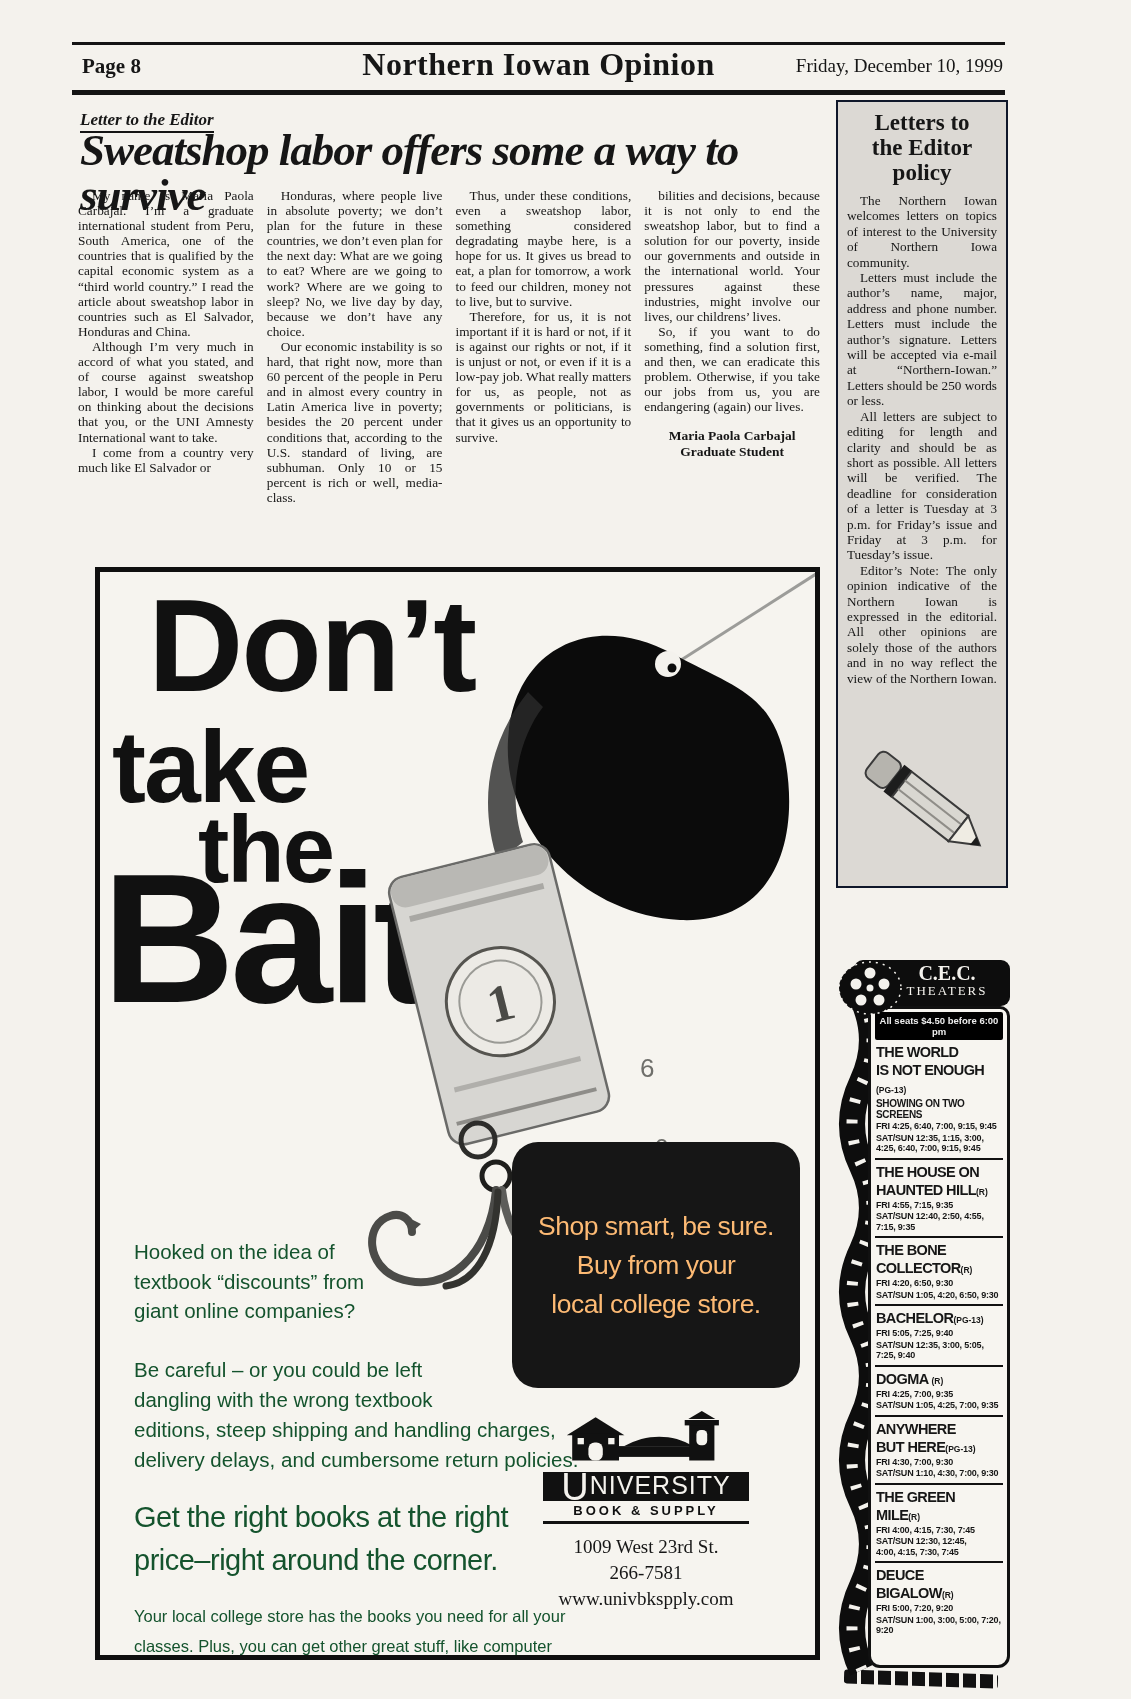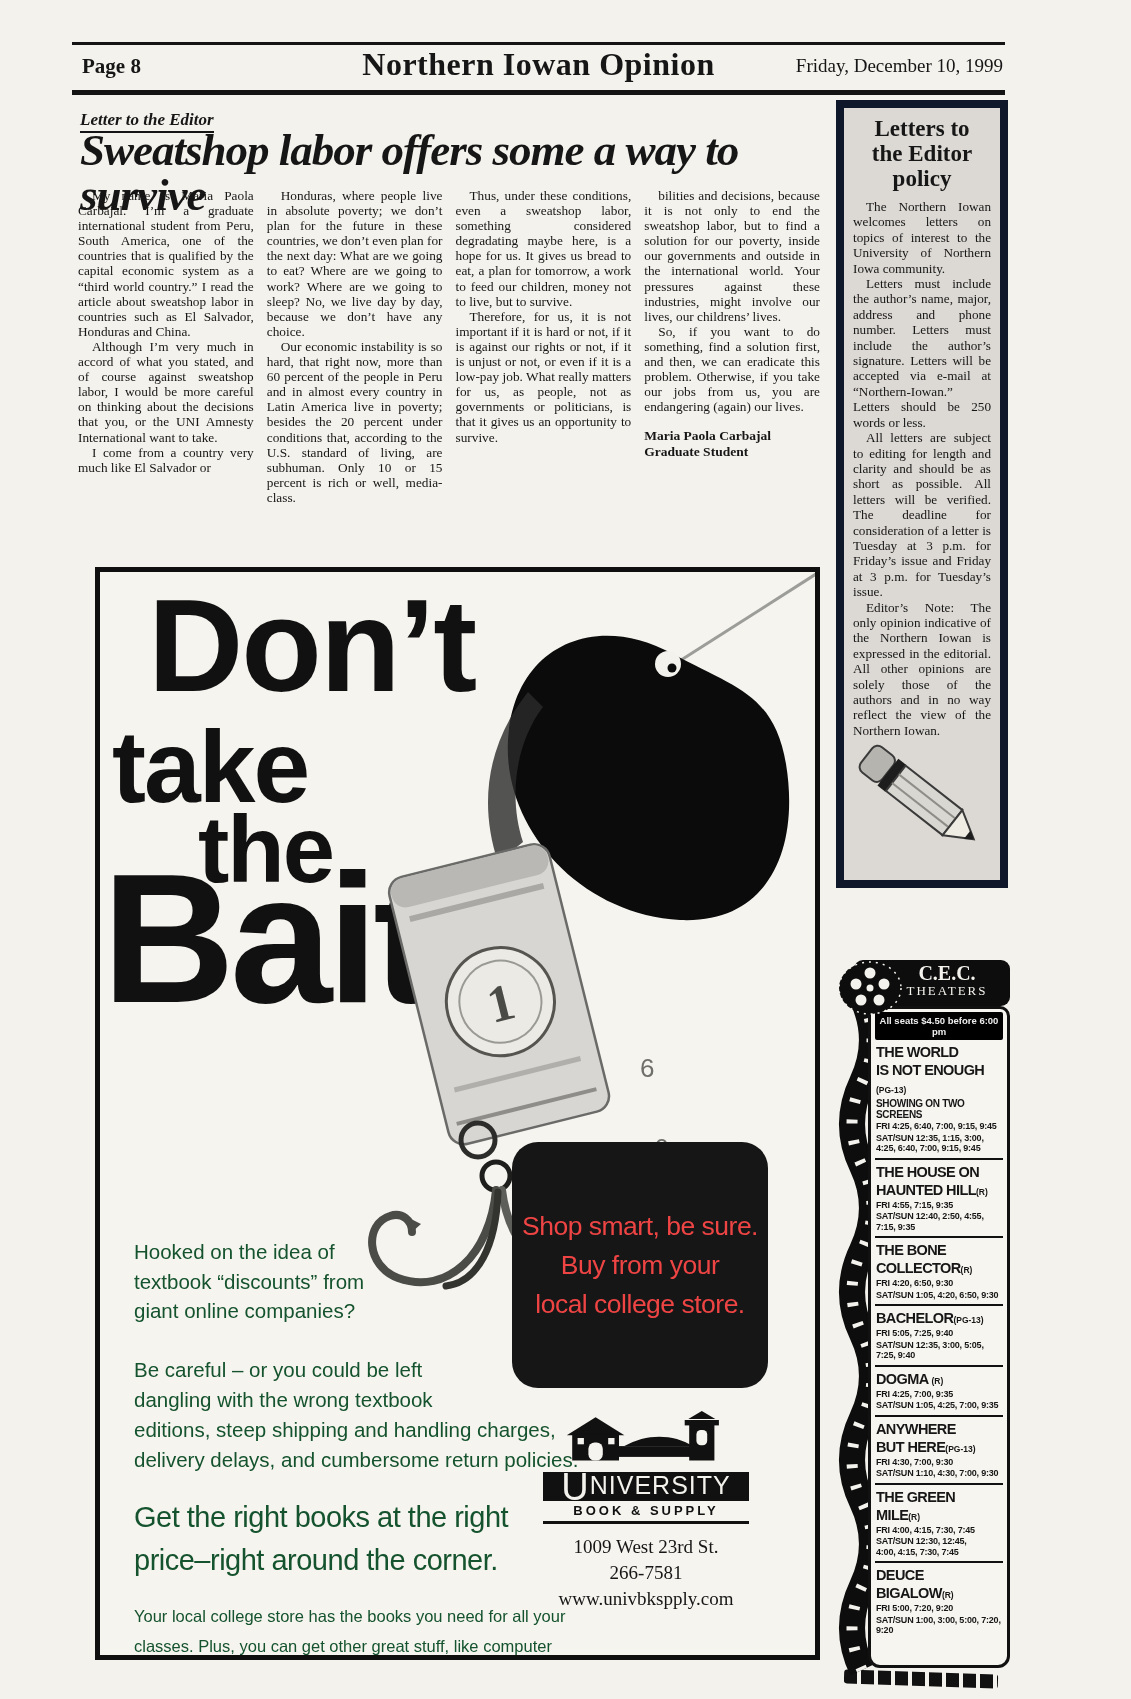--- a/index.html
+++ b/index.html
@@ -16,45 +16,45 @@
   .mast-date{position:absolute;right:2px;top:9px;font-size:19px;}
 
   
   .kicker{position:absolute;left:80px;top:110px;font-size:17px;font-weight:bold;font-style:italic;
           border-bottom:2px solid #141414;padding-bottom:1px;}
   .headline{position:absolute;left:80px;top:128px;width:748px;font-size:45px;font-weight:bold;
             font-style:italic;letter-spacing:-1px;line-height:1;}
   .cols{position:absolute;left:78px;top:188px;width:742px;display:flex;gap:13px;}
   .col{flex:1 1 0;}
   .col p{margin:0;font-size:13.3px;line-height:15.1px;text-align:justify;text-indent:14px;}
-  .sig{margin-top:14px;font-weight:bold;font-size:13.5px;line-height:16px;}
+  .sig{margin-top:14px;text-align:center;font-weight:bold;font-size:13.5px;line-height:16px;}
 
   
   .policy{position:absolute;left:836px;top:100px;width:172px;height:788px;background:#dcd9d4;
-          border:8px solid #0f172a;box-sizing:border-box;padding:8px 9px;}
+          border:2px solid #0f172a;box-sizing:border-box;padding:8px 9px;}
   .policy-title{white-space:pre-line;text-align:center;font-weight:bold;font-size:23px;line-height:25px;margin:0 0 8px;}
   .policy p{margin:0;font-size:13.2px;line-height:15.4px;text-align:justify;text-indent:13px;}
   .pencil{position:absolute;right:4px;bottom:2px;}
 
   
   .ad{position:absolute;left:95px;top:567px;width:725px;height:1093px;border:5px solid #0f0f0f;
       background:#f6f4ef;box-sizing:border-box;overflow:hidden;}
   .ad-word{position:absolute;font-family:"Liberation Sans",sans-serif;font-weight:bold;line-height:.85;letter-spacing:-2px;color:#111;}
   .w-dont{left:48px;top:18px;font-size:132px;}
   .w-take{left:12px;top:152px;font-size:102px;}
   .w-the{left:98px;top:238px;font-size:94px;}
   .w-bait{left:2px;top:288px;font-size:184px;letter-spacing:-5px;}
   .lure{position:absolute;left:228px;top:0;}
   .ad-left{position:absolute;left:34px;top:665px;width:460px;font-family:"Liberation Sans",sans-serif;color:#14532d;}
   .hooked{font-size:20.5px;line-height:29.5px;}
   .becareful{margin-top:29px;font-size:20.5px;line-height:30px;}
   .getright{margin-top:21px;font-size:29px;line-height:43px;letter-spacing:-.5px;}
   .yourlocal{margin-top:19px;font-size:16.5px;line-height:30px;}
-  .callout{position:absolute;left:412px;top:570px;width:256px;height:246px;border-radius:26px;background:#161616;
-           color:#ef4444;display:flex;align-items:center;justify-content:center;text-align:center;
+  .callout{position:absolute;left:412px;top:570px;width:288px;height:246px;border-radius:26px;background:#161616;
+           color:#fdba74;display:flex;align-items:center;justify-content:center;text-align:center;
            font-family:"Liberation Sans",sans-serif;font-size:26.5px;line-height:39px;letter-spacing:-.5px;}
   .ad-right{position:absolute;left:412px;top:838px;width:268px;text-align:center;font-family:"Liberation Sans",sans-serif;}
   .ubs-bar{margin:2px auto 0;width:206px;background:#111;color:#f4f2ed;font-weight:normal;font-size:25px;
            letter-spacing:1px;line-height:27px;position:relative;}
   .ubs-u{font-size:38px;line-height:27px;vertical-align:-6px;}
   .ubs-sub{font-weight:bold;font-size:13px;letter-spacing:3px;color:#111;margin-top:2px;}
   .ubs-line{width:206px;height:3px;background:#111;margin:3px auto 10px;}
   .store-name{font-family:"Liberation Serif",serif;font-size:25px;margin-top:4px;}
   .store-addr{font-family:"Liberation Serif",serif;font-size:19px;line-height:26px;margin-top:4px;}
 

